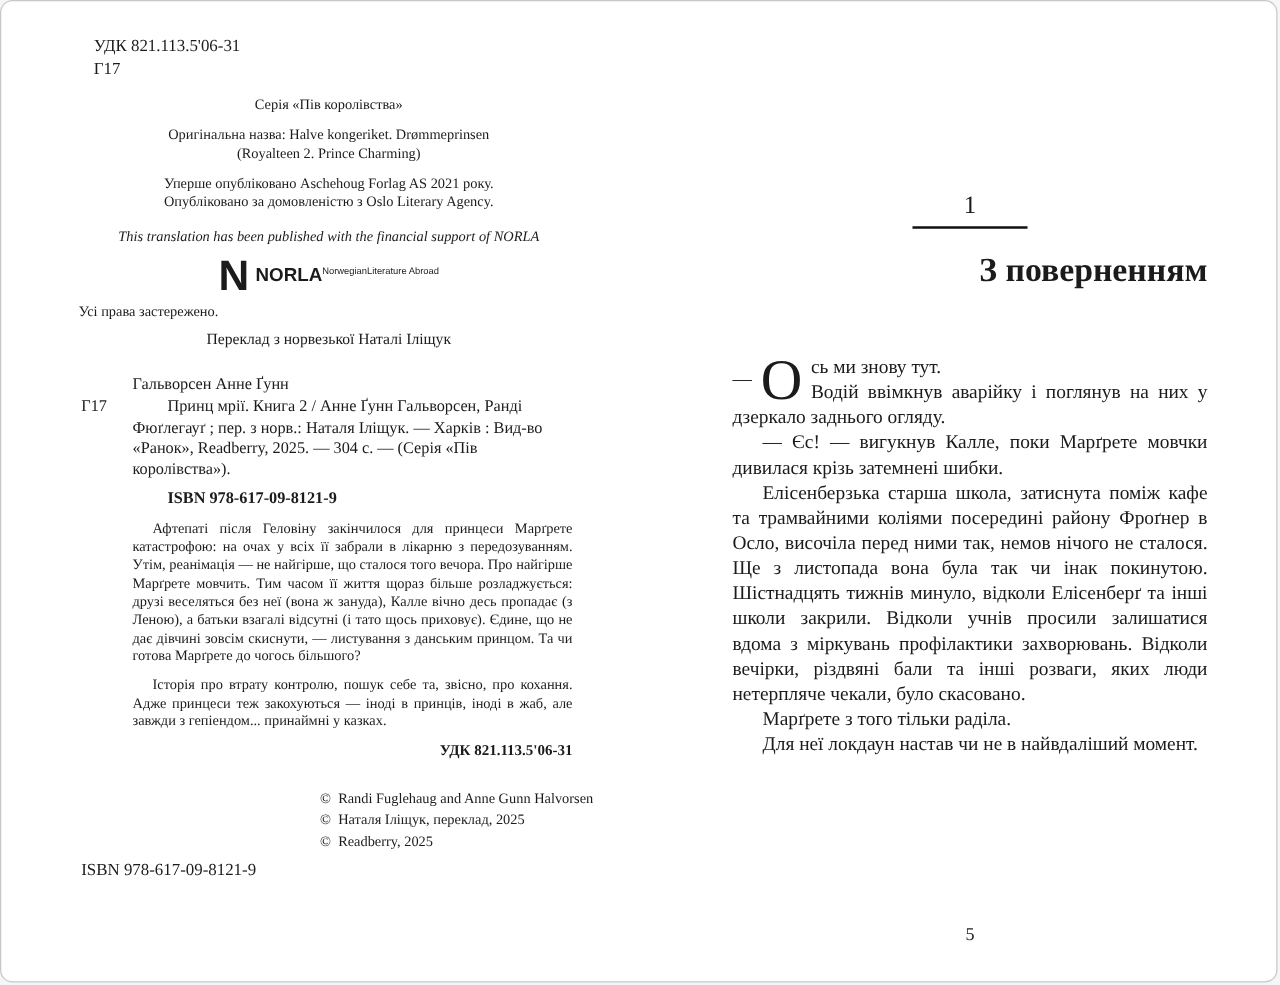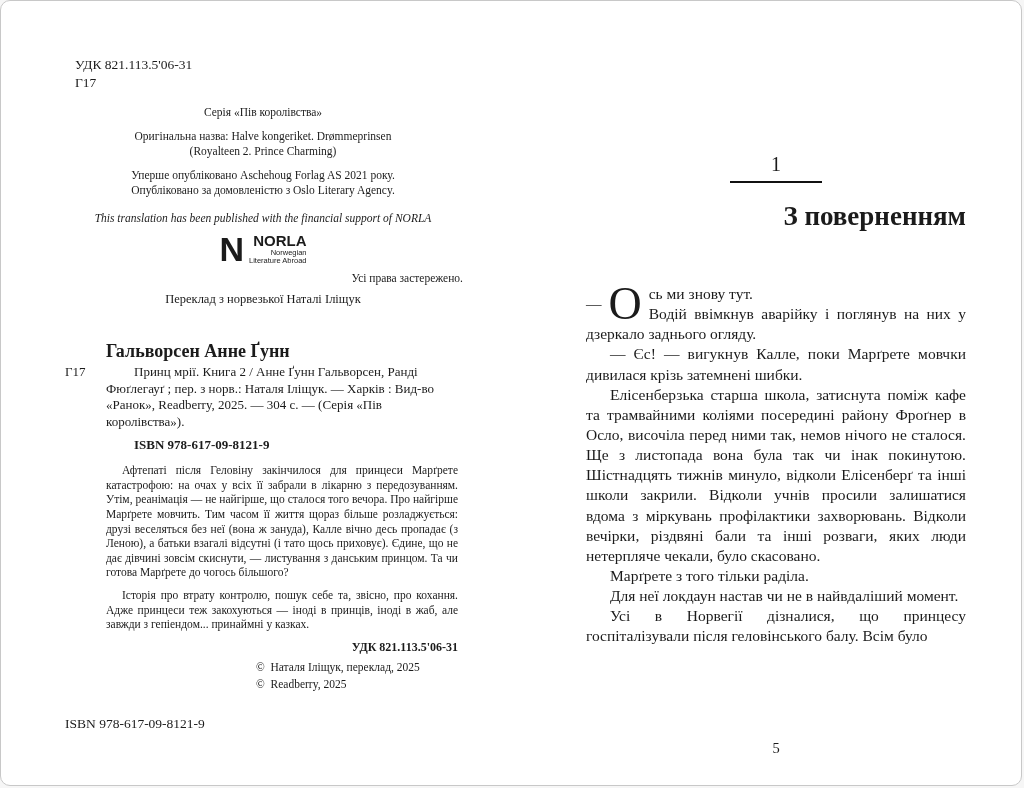--- a/index.html
+++ b/index.html
@@ -7,33 +7,33 @@
     width:1024px;height:788px;background:#f6f6f6;
     font-family:"Liberation Serif","DejaVu Serif",serif;
     color:#1b1b1b;
   }
   .spread{
     position:relative;width:1022px;height:786px;box-sizing:border-box;
     background:#ffffff;border:1px solid #c8c8c8;border-radius:10px;overflow:hidden;
   }
 
   
-  .page-left{position:absolute;left:62px;top:56px;width:400px;height:700px;}
+  .page-left{position:absolute;left:62px;top:28px;width:400px;height:700px;}
   .udc-top{font-size:13.5px;margin:0 0 2px 12px;}
   .code-top{font-size:13.5px;margin:0 0 14px 12px;}
   .center-block{text-align:center;font-size:11.5px;line-height:1.3;margin:0 0 9px 0;}
   .norla-note{text-align:center;font-size:11.5px;margin:14px 0 8px 0;font-style:italic;}
   .norla-logo{display:flex;justify-content:center;align-items:center;gap:5px;margin:2px 0 6px 0;}
   .norla-n{font-family:"Liberation Sans","DejaVu Sans",sans-serif;font-size:34px;font-weight:900;line-height:1;}
-  .norla-txt{display:flex;flex-direction:column;align-items:flex-end;line-height:1.05;}
+  .norla-txt{display:flex;flex-direction:row;align-items:flex-start;line-height:1.05;}
   .norla-name{font-family:"Liberation Sans","DejaVu Sans",sans-serif;font-weight:700;font-size:15px;}
   .norla-sub{font-family:"Liberation Sans","DejaVu Sans",sans-serif;font-size:7.5px;}
-  .rights{text-align:right;font-size:11.5px;margin:4px 0 8px 0;}
+  .rights{text-align:left;font-size:11.5px;margin:4px 0 8px 0;}
   .translation{text-align:center;font-size:12.5px;margin:2px 0 0 0;}
-  .author-line{font-weight:700;font-size:18px;margin:34px 0 2px 43px;}
+  .author-line{font-weight:400;font-size:13px;margin:20px 0 2px 43px;}
   .catalog-entry{position:relative;margin:0 0 4px 43px;width:352px;font-size:13px;line-height:1.3;text-indent:28px;text-align:left;}
   .catalog-code{position:absolute;left:-41px;top:0;text-indent:0;font-size:13px;}
   .isbn-entry{font-weight:700;font-size:13px;margin:6px 0 10px 71px;}
   .annotation{margin:0 0 8px 43px;width:352px;font-size:11.5px;line-height:1.27;text-align:justify;text-indent:16px;}
   .udc-bottom{font-weight:700;font-size:12px;text-align:right;margin:6px 0 0 43px;width:352px;}
   .copyright-block{position:absolute;left:193px;top:602px;width:235px;font-size:11.5px;line-height:1.5;}
   .copyright-line{margin:0;padding-left:20px;text-indent:-20px;}
   .isbn-bottom{position:absolute;left:2px;top:645px;font-size:13.5px;}
 
   
@@ -82,20 +82,21 @@
     <p class="author-line">Гальворсен Анне Ґунн</p>
     <p class="catalog-entry"><span class="catalog-code">Г17</span><span>Принц мрії. Книга 2 / Анне Ґунн Гальворсен, Ранді Фюґлегауґ ; пер. з норв.: Наталя Іліщук. — Харків : Вид-во «Ранок», Readberry, 2025. — 304 с. — (Серія «Пів королівства»).</span></p>
     <p class="isbn-entry">ISBN 978-617-09-8121-9</p>
 
     <p class="annotation">Афтепаті після Геловіну закінчилося для принцеси Марґрете катастрофою: на очах у всіх її забрали в лікарню з передозуванням. Утім, реанімація — не найгірше, що сталося того вечора. Про найгірше Марґрете мовчить. Тим часом її життя щораз більше розладжується: друзі веселяться без неї (вона ж зануда), Калле вічно десь пропадає (з Леною), а батьки взагалі відсутні (і тато щось приховує). Єдине, що не дає дівчині зовсім скиснути, — листування з данським принцом. Та чи готова Марґрете до чогось більшого?</p>
     <p class="annotation">Історія про втрату контролю, пошук себе та, звісно, про кохання. Адже принцеси теж закохуються — іноді в принців, іноді в жаб, але завжди з гепіендом... принаймні у казках.</p>
 
     <p class="udc-bottom">УДК 821.113.5'06-31</p>
 
     <div class="copyright-block">
+      <p class="copyright-line"><span>©</span>&nbsp;&nbsp;<span>Randi Fuglehaug and Anne Gunn Halvorsen</span></p>
       <p class="copyright-line"><span>©</span>&nbsp;&nbsp;<span>Наталя Іліщук, переклад, 2025</span></p>
       <p class="copyright-line"><span>©</span>&nbsp;&nbsp;<span>Readberry, 2025</span></p>
     </div>
 
     <p class="isbn-bottom">ISBN 978-617-09-8121-9</p>
   </div>
 
   <div class="page-right">
     <p class="chapter-num">1</p>
     <hr class="chapter-rule">
@@ -105,18 +106,17 @@
       <div class="opening">
         <span class="open-dash">—</span>
           <span class="dropcap">О</span>
         <p class="open-first">сь ми знову тут.</p>
         <p class="open-second">Водій ввімкнув аварійку і поглянув на них у дзеркало заднього огляду.</p>
       </div>
       <p class="para">— Єс! — вигукнув Калле, поки Марґрете мовчки дивилася крізь затемнені шибки.</p>
       <p class="para">Елісенберзька старша школа, затиснута поміж кафе та трамвайними коліями посередині району Фроґнер в Осло, височіла перед ними так, немов нічого не сталося. Ще з листопада вона була так чи інак покинутою. Шістнадцять тижнів минуло, відколи Елісенберґ та інші школи закрили. Відколи учнів просили залишатися вдома з міркувань профілактики захворювань. Відколи вечірки, різдвяні бали та інші розваги, яких люди нетерпляче чекали, було скасовано.</p>
       <p class="para">Марґрете з того тільки раділа.</p>
       <p class="para">Для неї локдаун настав чи не в найвдаліший момент.</p>
-      <p class="para">Усі в Норвегії дізналися, що принцесу госпіталізували після геловінського балу. Всім було</p>
     </div>
   </div>
 
   <p class="page-num">5</p>
 </div>
 
 </body></html>

